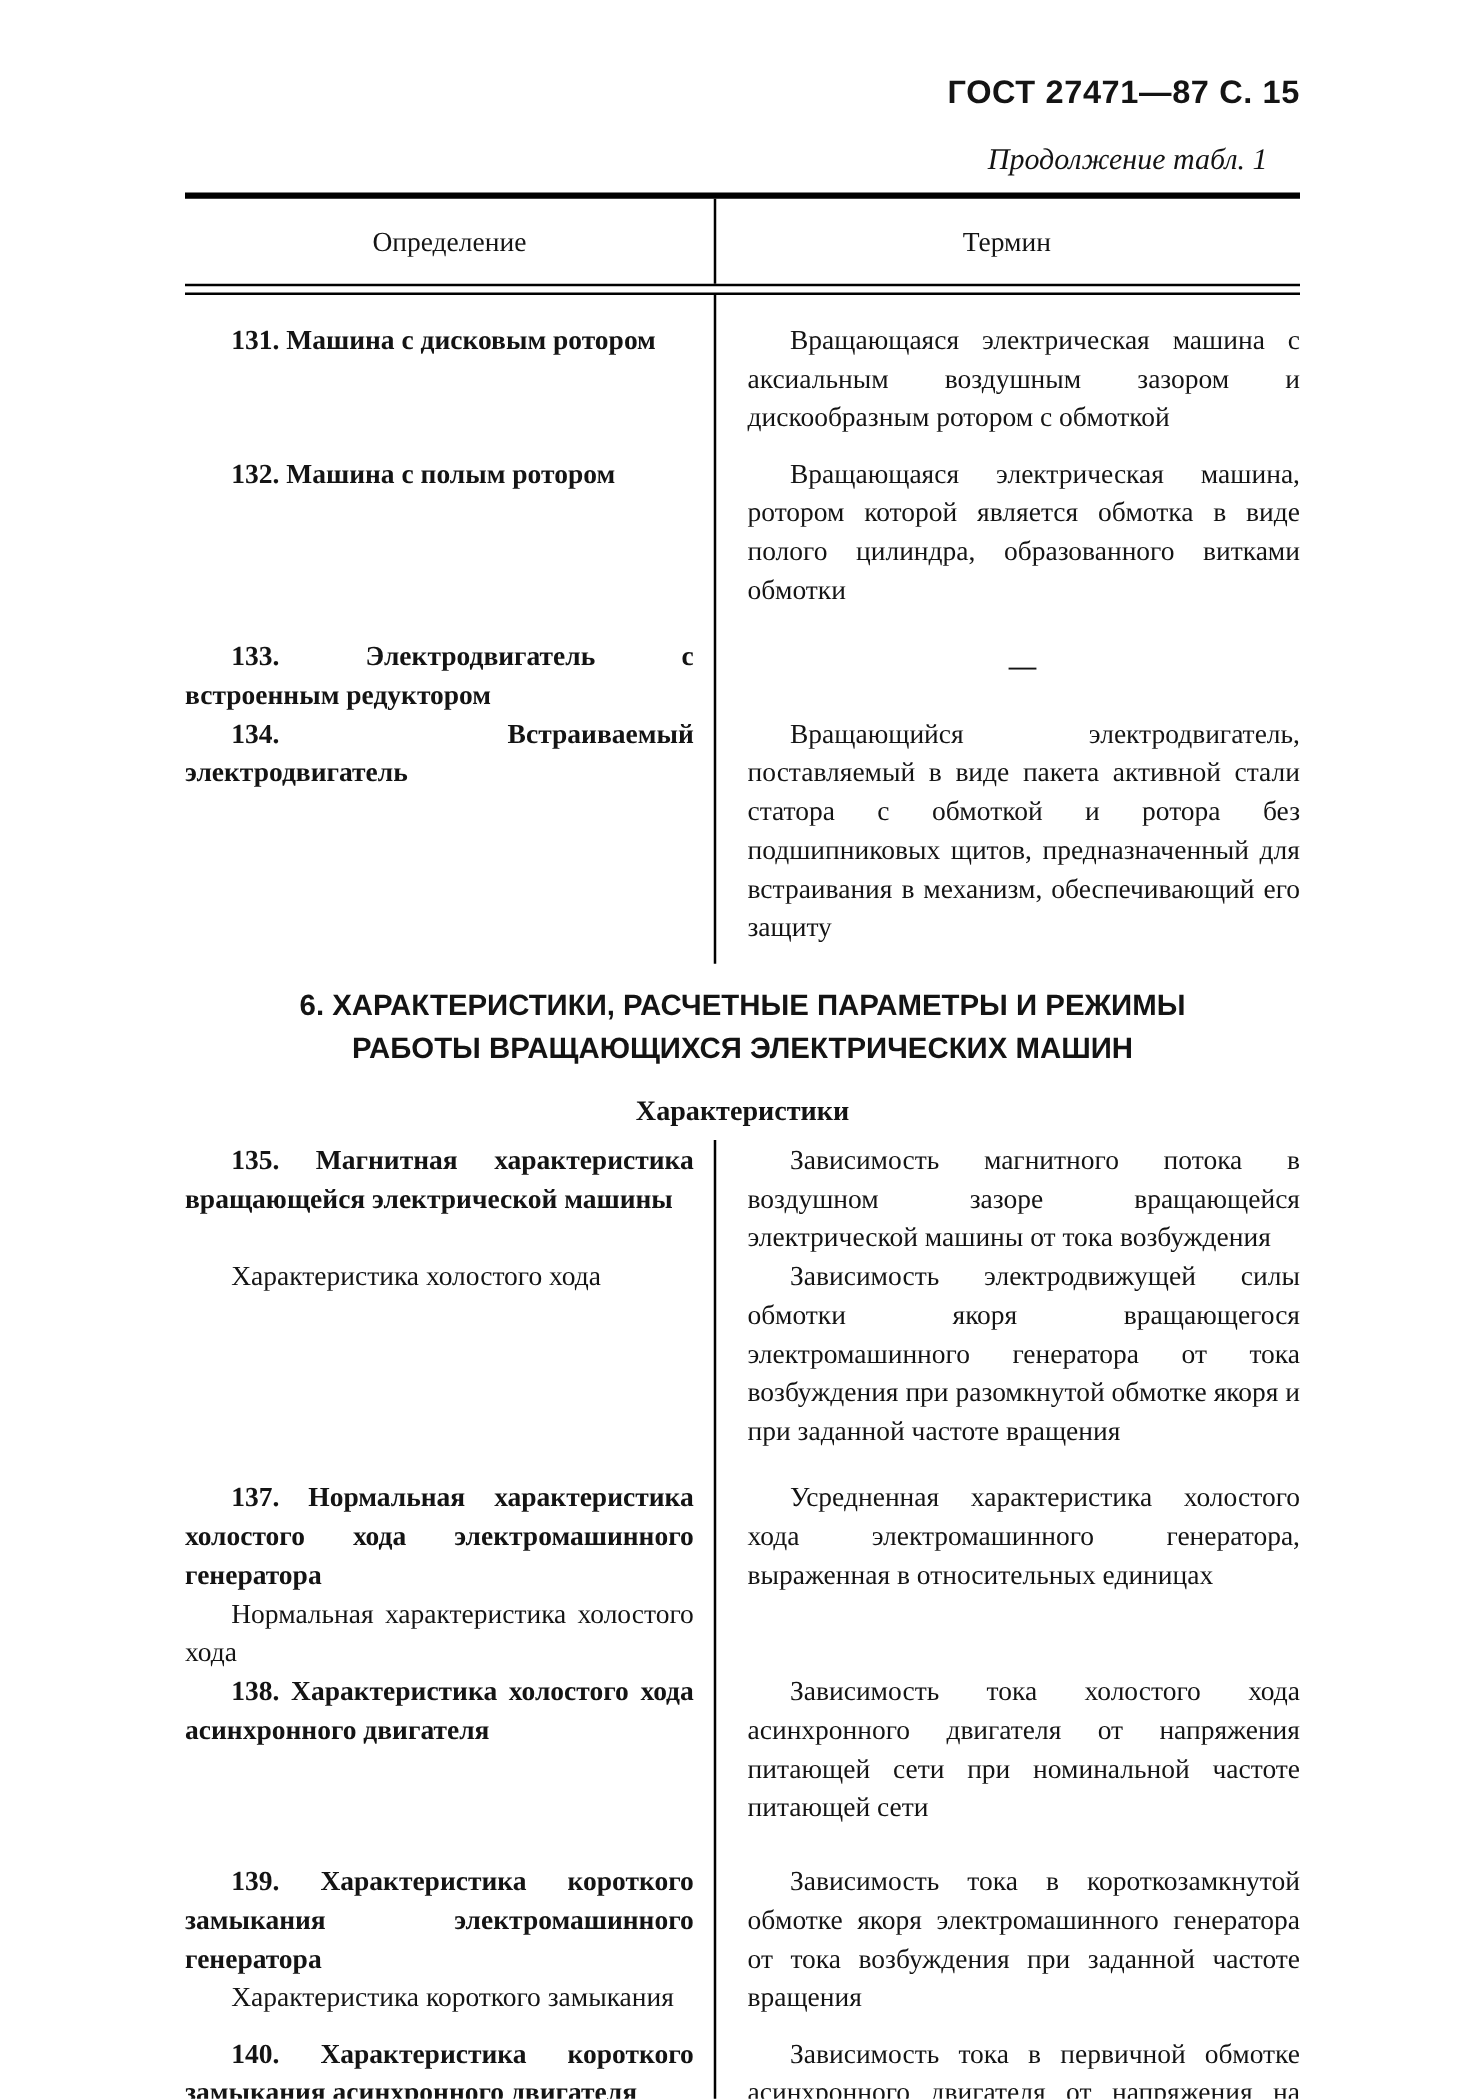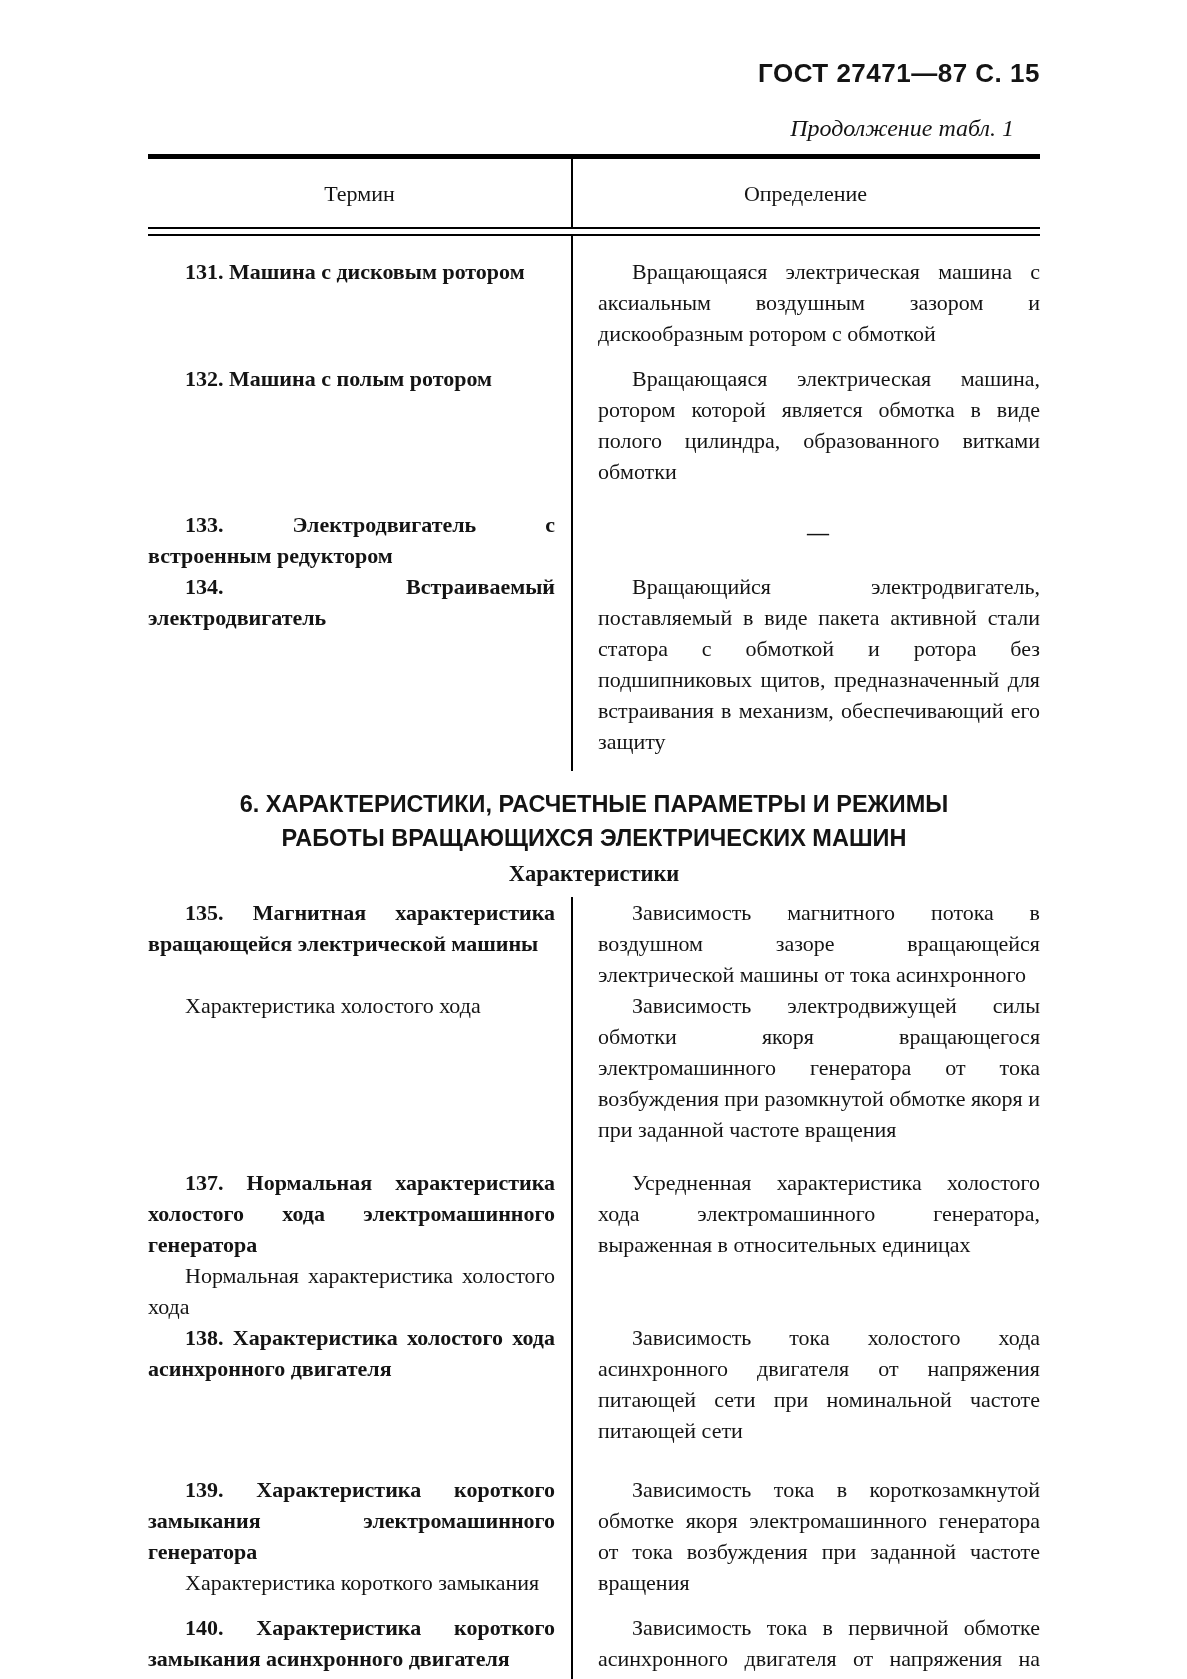--- a/index.html
+++ b/index.html
@@ -107,41 +107,41 @@
   .section-heading {
     margin-top: 16px;
     text-align: center;
     font-family: "Liberation Sans", sans-serif;
     font-weight: 700;
     font-size: 23.5px;
     line-height: 34px;
     padding: 0 30px;
   }
   .section-subheading {
-    margin-top: 6px;
+    margin-top: 21px;
     margin-bottom: 10px;
     text-align: center;
     font-weight: 700;
     font-size: 22.5px;
   }
 </style>
 </head>
 <body>
 
 <div class="page">
 
   <div class="doc-header">ГОСТ 27471—87 С. 15</div>
 
   <div class="table-caption">Продолжение табл. 1</div>
 
   <div class="gost-table">
 
     <div class="thead">
+      <div class="col-h">Определение</div>
       <div class="col-h">Термин</div>
-      <div class="col-h">Определение</div>
     </div>
     <div class="double-rule"></div>
 
     <div class="tbody pt-first pb-last">
 
       <div class="trow">
         <div class="term-cell">
           <p>131. Машина с дисковым ротором</p>
         </div>
         <div class="def-cell">
@@ -184,21 +184,21 @@
     </div>
     <div class="section-subheading">Характеристики</div>
 
     <div class="tbody pb-last">
 
       <div class="trow">
         <div class="term-cell">
           <p>135. Магнитная характеристика вращающейся электрической машины</p>
         </div>
         <div class="def-cell">
-          <p>Зависимость магнитного потока в воздушном зазоре вращающейся электрической машины от тока асинхронного</p>
+          <p>Зависимость магнитного потока в воздушном зазоре вращающейся электрической машины от тока возбуждения</p>
         </div>
       </div>
 
       <div class="trow">
         <div class="term-cell">
           <p class="syn">Характеристика холостого хода</p>
         </div>
         <div class="def-cell">
           <p>Зависимость электродвижущей силы обмотки якоря вращающегося электромашинного генератора от тока возбуждения при разомкнутой обмотке якоря и при заданной частоте вращения</p>
         </div>

